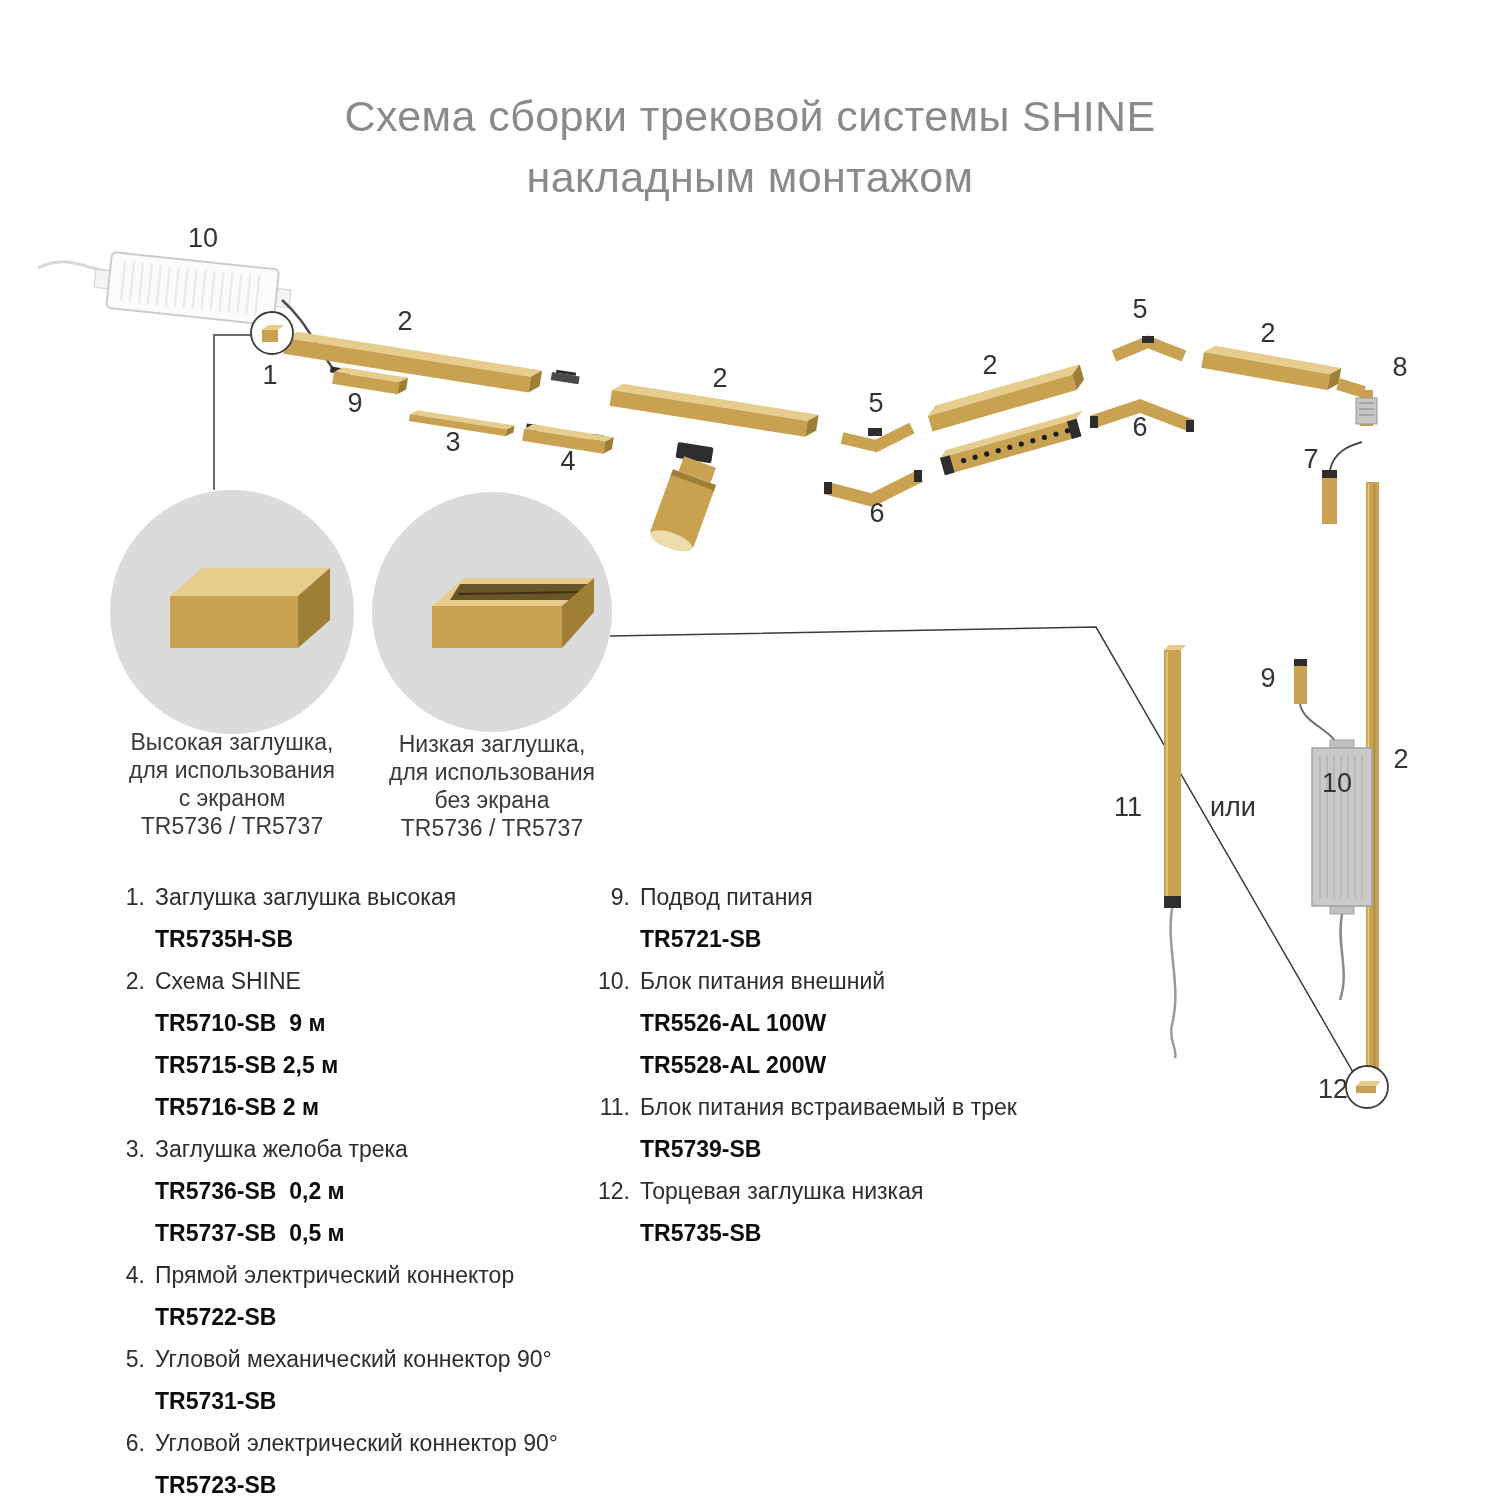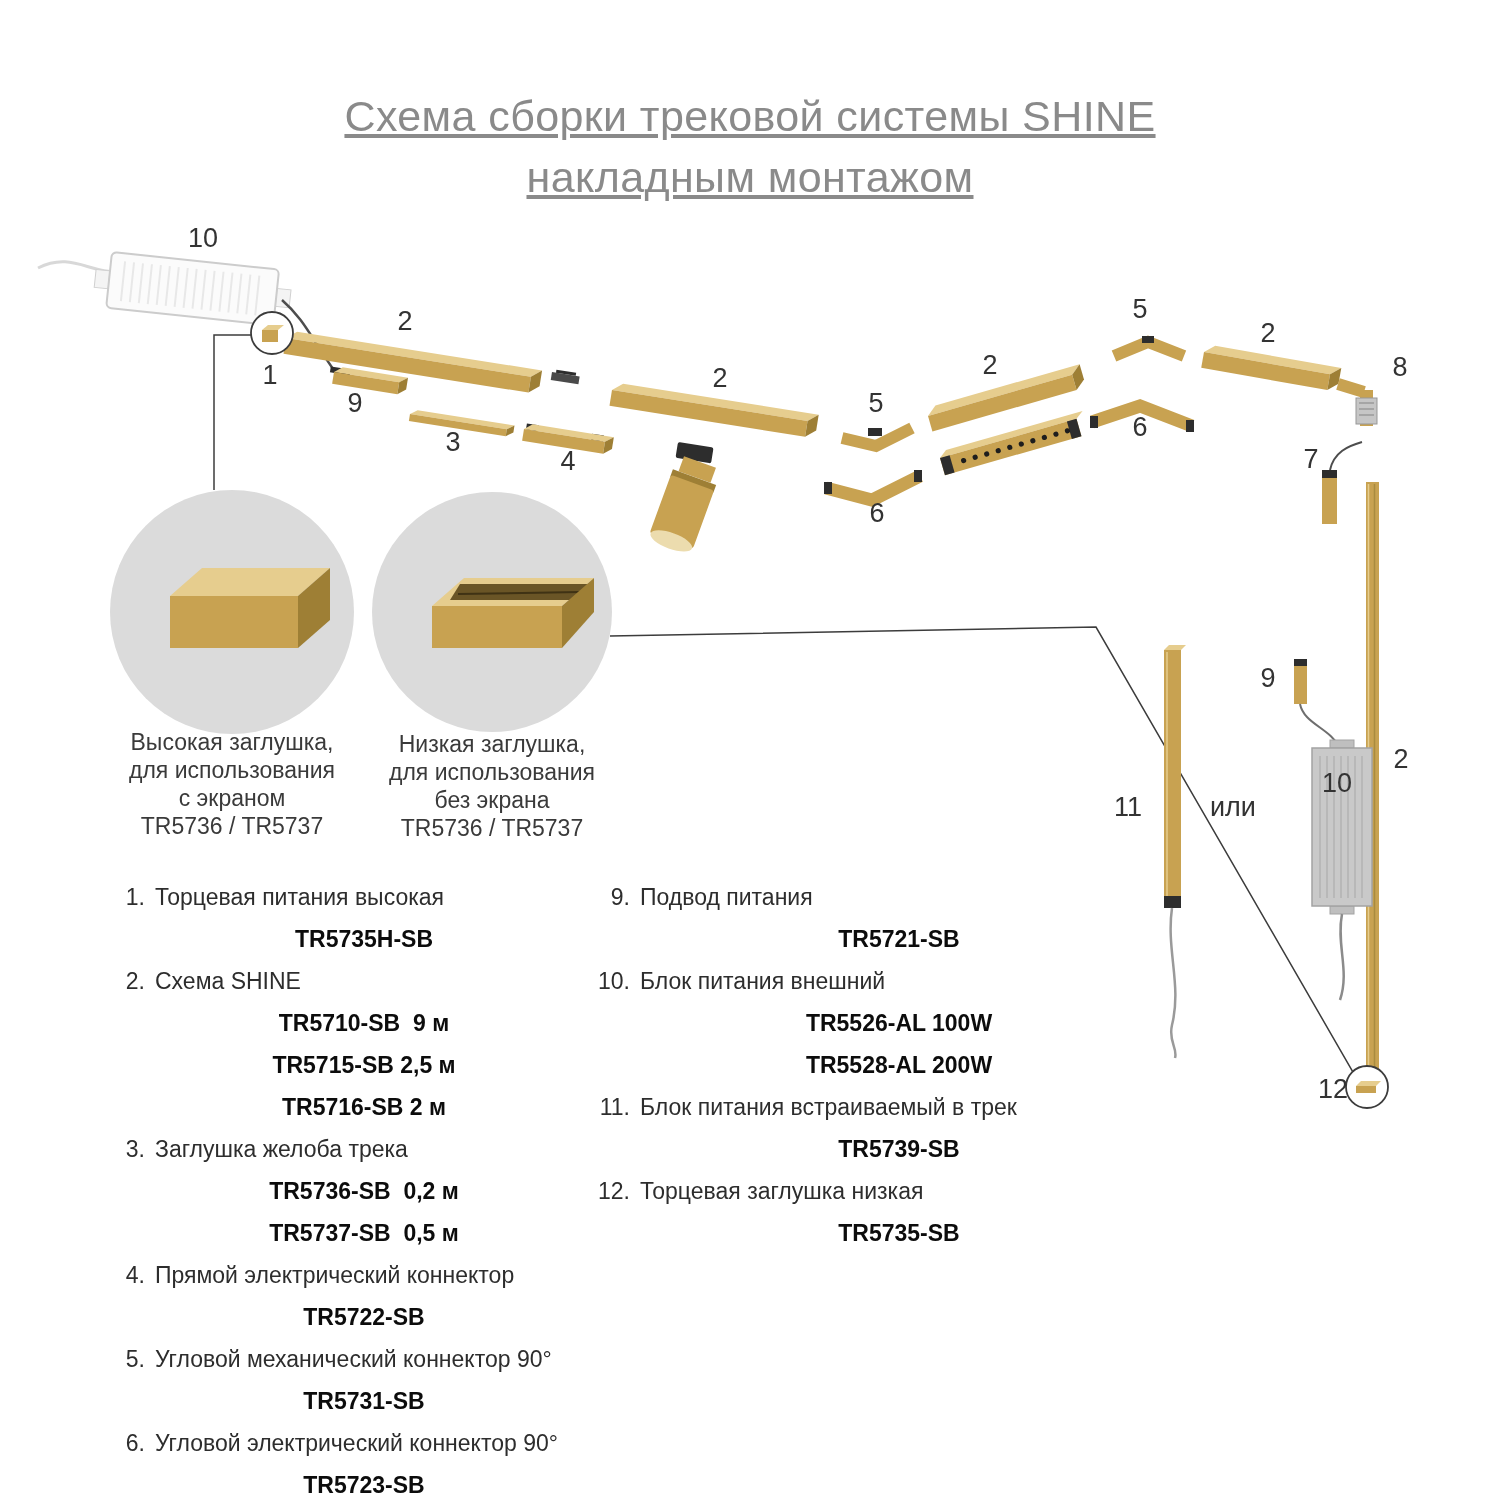--- a/index.html
+++ b/index.html
@@ -1,27 +1,27 @@
 <!DOCTYPE html>
 <html><head>
 <meta charset="utf-8">
 <style>
   html,body{margin:0;padding:0;background:#ffffff;}
   .page{position:relative;width:1500px;height:1500px;background:#ffffff;overflow:hidden;
         font-family:"Liberation Sans",sans-serif;}
   .title{position:absolute;top:86px;left:0;width:100%;text-align:center;
-         color:#8a8a8a;font-size:43px;line-height:1.42;font-weight:400;letter-spacing:.4px;text-decoration:underline;}
+         color:#8a8a8a;font-size:43px;line-height:1.42;font-weight:400;letter-spacing:.4px;}
   svg.diagram{position:absolute;left:0;top:0;}
   .parts{position:absolute;top:876px;left:0;width:100%;}
   .col{position:absolute;top:0;}
   .col-left{left:103px;width:470px;}
   .col-right{left:588px;width:570px;}
   .pline{font-size:23px;line-height:42px;color:#2d2d2d;white-space:pre;}
   .num{display:inline-block;width:42px;text-align:right;margin-right:10px;color:#2d2d2d;}
-  .code{margin-left:52px;font-weight:700;color:#0c0c0c;text-align:center;}
+  .code{margin-left:52px;font-weight:700;color:#0c0c0c;}
   text{font-family:"Liberation Sans",sans-serif;}
   .callout{font-size:27px;fill:#333333;}
   .caption{font-size:23px;fill:#3a3a3a;}
 </style>
 </head>
 <body>
 
 <div class="page">
 
   <div class="title">
@@ -246,21 +246,21 @@
       <text class="callout" x="1268" y="687">9</text>
       <text class="callout" x="1337" y="792">10</text>
       <text class="callout" x="1333" y="1098">12</text>
     </g>
   </svg>
 
   <div class="parts">
     <div class="col col-left">
 
       <div>
-        <div class="pline"><span class="num">1.</span><span>Торцевая питания высокая</span></div>
+        <div class="pline"><span class="num">1.</span><span>Заглушка заглушка высокая</span></div>
         <div class="pline code">TR5735H-SB</div>
       </div>
 
       <div>
         <div class="pline"><span class="num">2.</span><span>Схема SHINE</span></div>
         <div class="pline code">TR5710-SB  9 м</div>
         <div class="pline code">TR5715-SB 2,5 м</div>
         <div class="pline code">TR5716-SB 2 м</div>
       </div>
 

